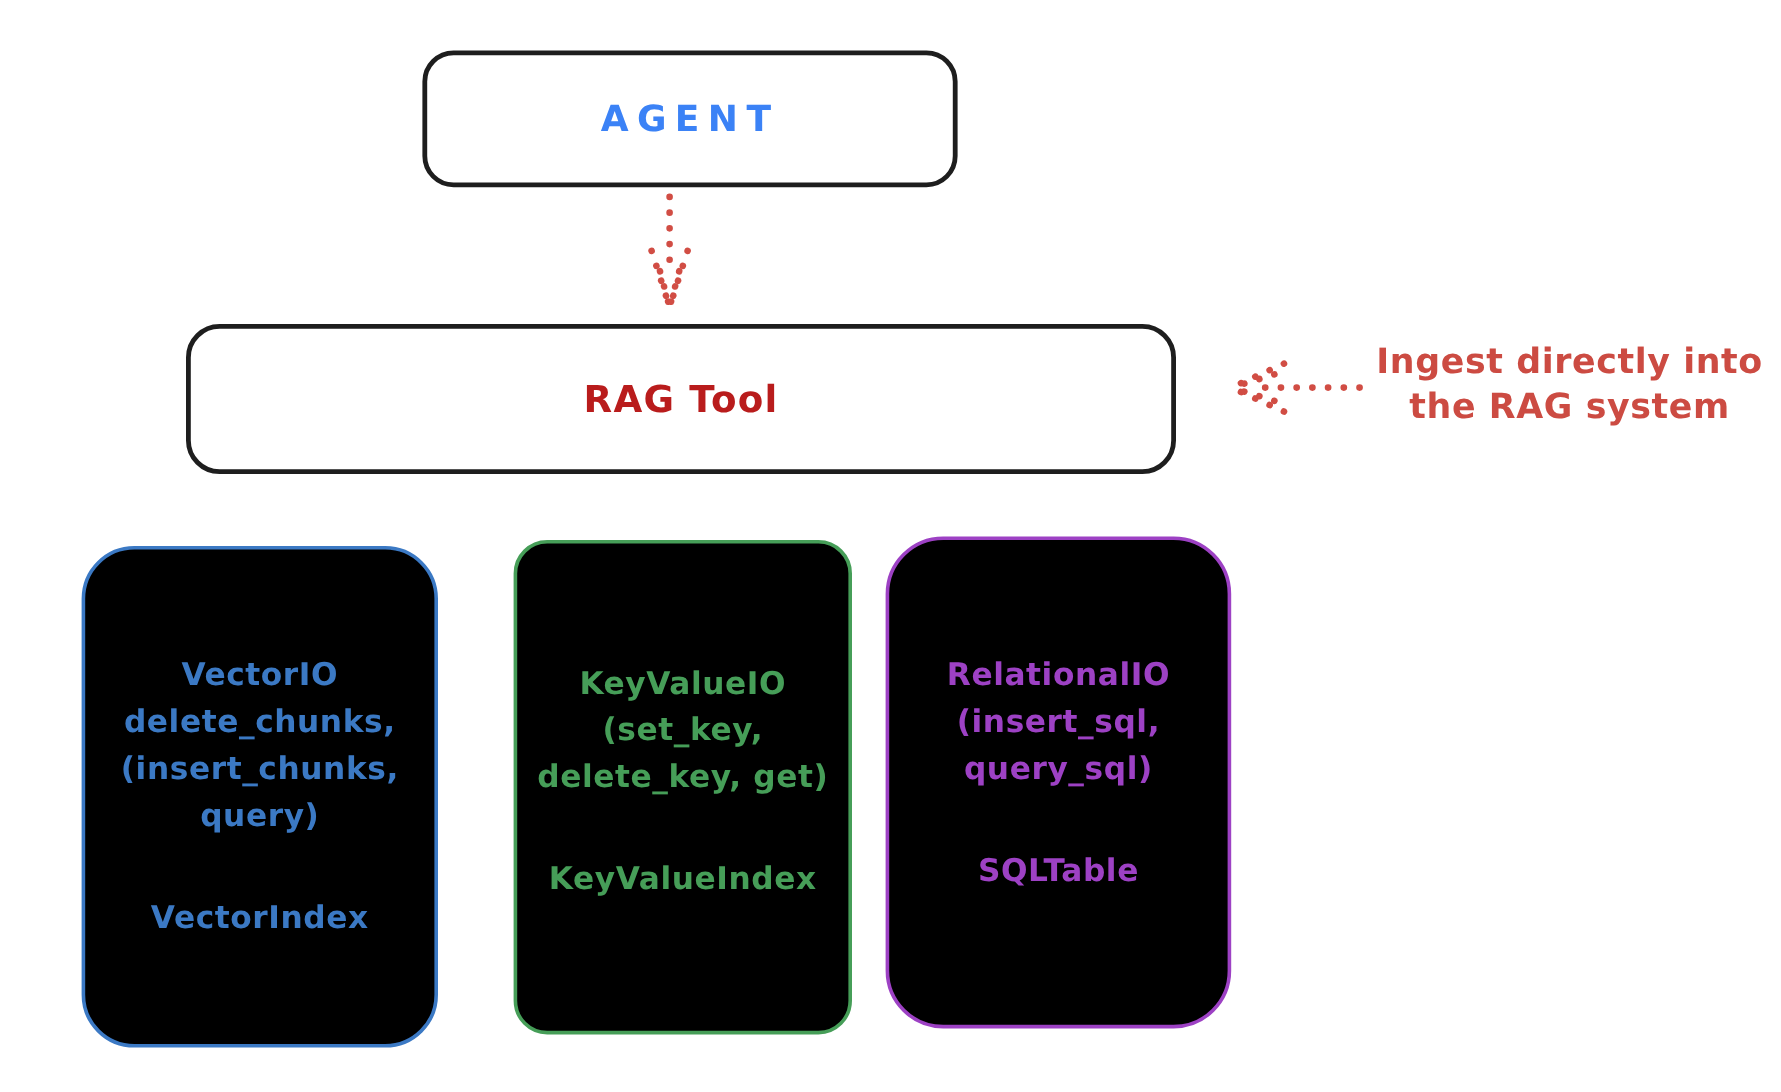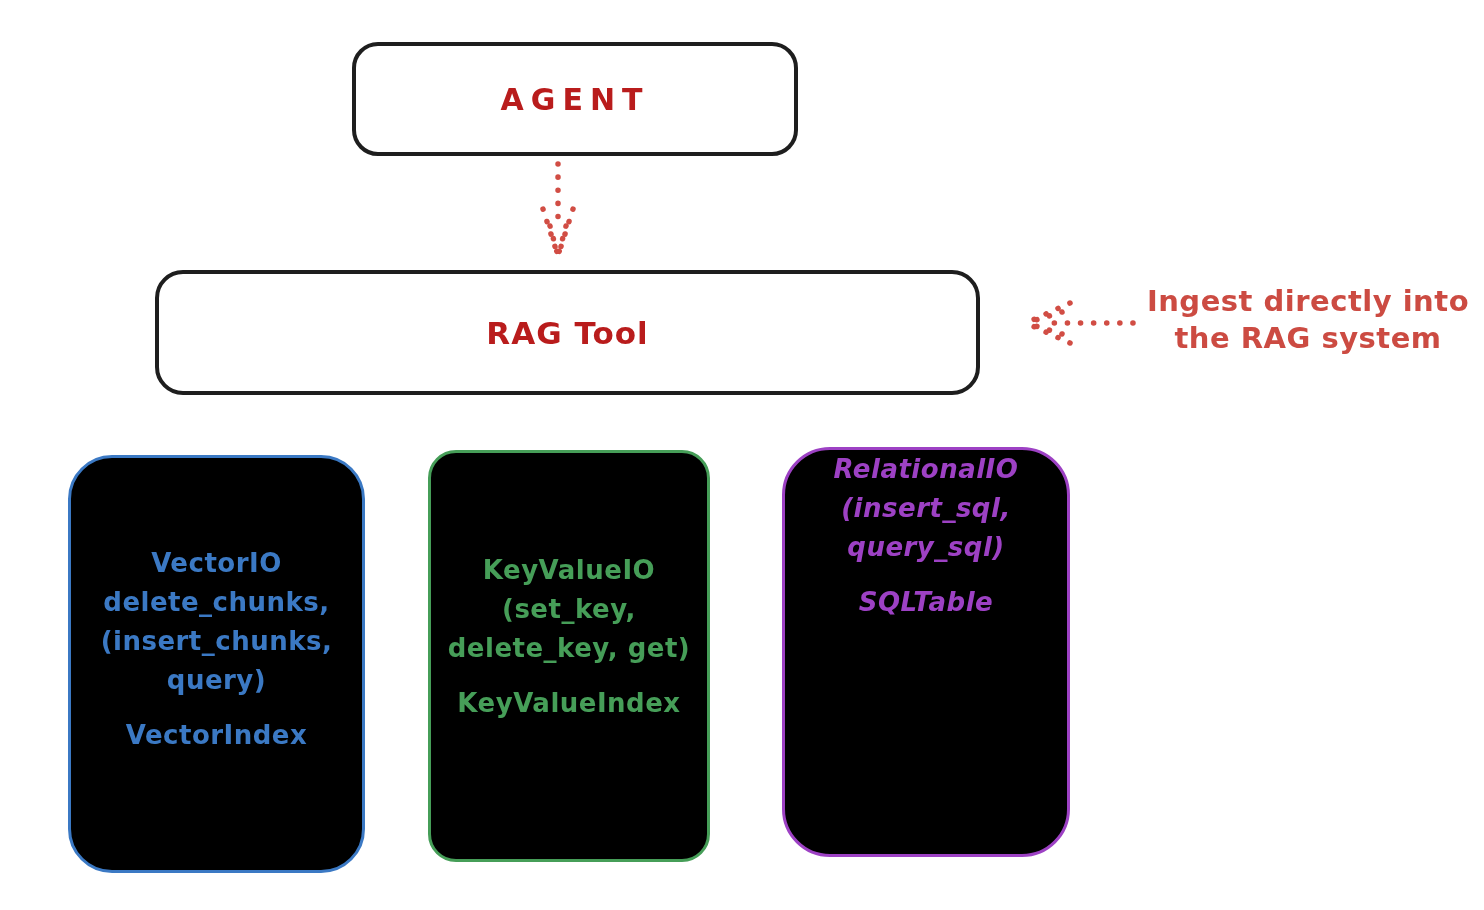--- a/index.html
+++ b/index.html
@@ -61,26 +61,26 @@
     border-radius: 44px;
     padding-top: 86px;
   }
   .keyvalue-box {
     left: 428px; top: 450px;
     width: 282px; height: 412px;
     border-radius: 28px;
     padding-top: 98px;
   }
   .relational-box {
-    left: 782px; top: 447px;
+    left: 738px; top: 447px;
     width: 288px; height: 410px;
     border-radius: 48px;
-    font-style: italic;
+    padding-top: 94px;
   }
-  .io-footer { margin-top: 16px; }
+  .io-footer { margin-top: 46px; }
   .io-line { display: block; }
   .arrow {
     position: absolute;
   }
   .arrow-down {
     left: 538px; top: 160px;
     width: 40px; height: 105px;
   }
   .arrow-left {
     left: 1018px; top: 295px;
@@ -96,21 +96,21 @@
     line-height: 37px;
     letter-spacing: 0.5px;
   }
   .annotation .anno-line { display: block; }
 </style>
 </head>
 <body>
 
 <div class="canvas">
 
-  <div class="box agent-box" style="border-color: rgb(30, 30, 30); color: #b91c1c;">
+  <div class="box agent-box" style="border-color: rgb(30, 30, 30); color: #3b82f6;">
     <span>AGENT</span>
   </div>
 
   <div class="arrow arrow-down" style="color: rgb(209, 77, 68);">
     <svg width="40" height="105" viewBox="0 0 40 105" fill="none">
       <g stroke="currentColor" stroke-width="5.5" stroke-linecap="round" stroke-dasharray="0.1 13">
         <path d="M20 4 L20 60"></path>
         <path d="M5 49 L20 96"></path>
         <path d="M35 49 L20 96"></path>
         <path d="M12 66 L20 96"></path>

